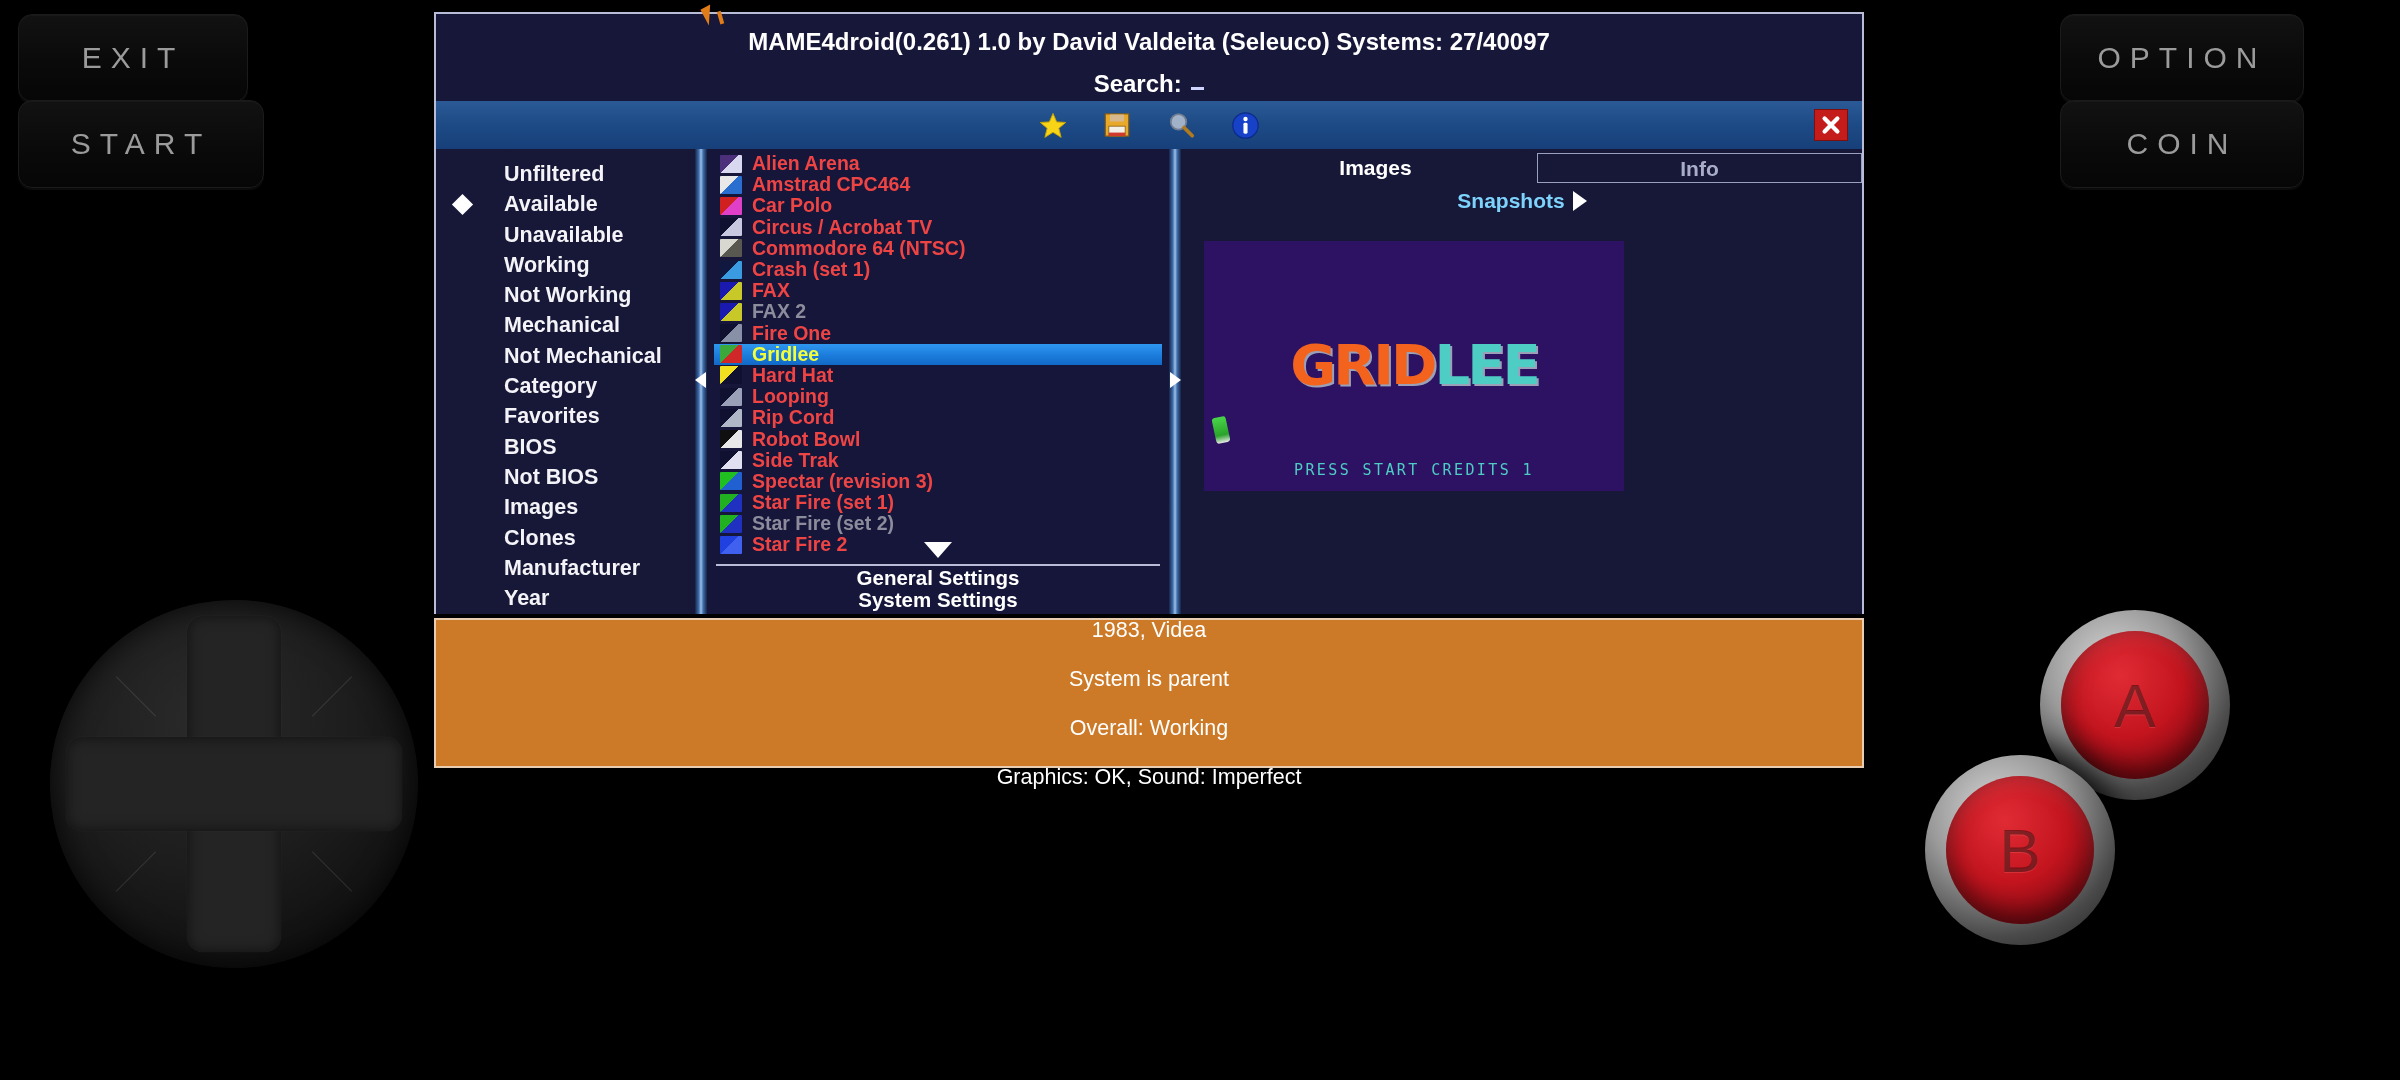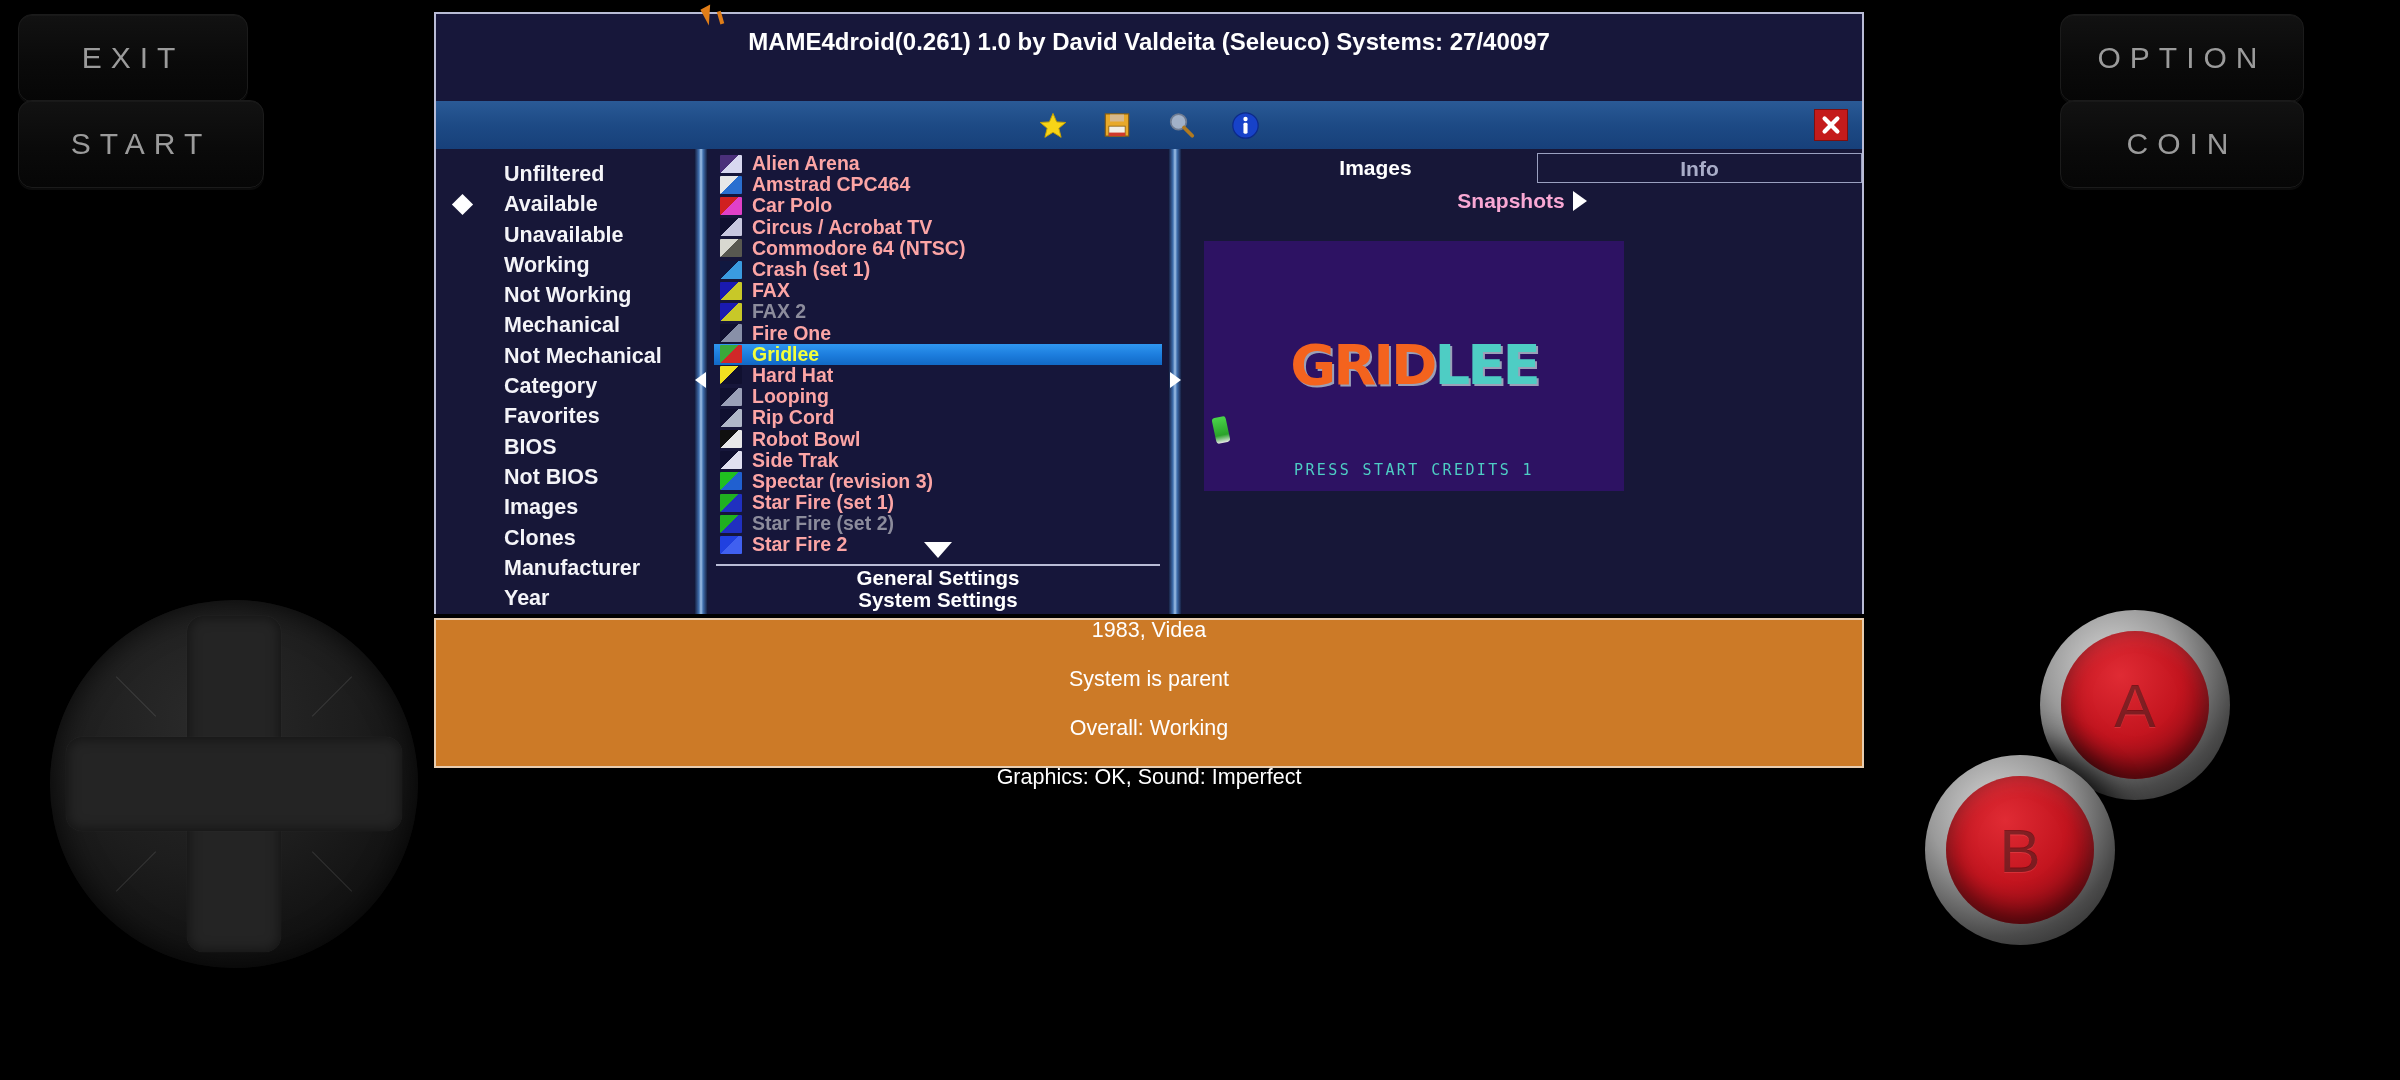--- a/index.html
+++ b/index.html
@@ -126,21 +126,21 @@
   }
   .game-row {
     height: 21.2px; display: flex; align-items: center; gap: 10px;
     padding-left: 12px; white-space: nowrap;
   }
   .game-row .gicon {
     width: 22px; height: 18px; flex: 0 0 22px; border-radius: 1px;
     image-rendering: pixelated;
   }
   .game-row .gname {
-    color: #fca5a5; font-size: 19.5px; font-weight: 700;
+    color: #ef4444; font-size: 19.5px; font-weight: 700;
     font-family: "Liberation Sans", sans-serif;
   }
   .game-row.dim .gname { color: #8c8c9c; }
   .game-row.sel {
     background: linear-gradient(180deg,#2f97f0 0%,#1d7ede 50%,#1169c6 100%);
     width: 448px; margin-left: 6px; padding-left: 6px;
   }
   .game-row.sel .gname { color: #f3ff3a; }
 
   .scroll-down {
@@ -162,21 +162,21 @@
     background: #171738; overflow: hidden;
   }
   .tabs { display: flex; height: 30px; margin-top: 4px; padding-left: 32px; }
   .tab {
     flex: 1; text-align: center; font-size: 21px; font-weight: 700;
     font-family: "Liberation Sans", sans-serif; line-height: 30px;
   }
   .tab.active { color: #ffffff; }
   .tab.inactive { color: #a9adc8; border: 1px solid #9aa0c0; }
   .snapshots {
-    text-align: center; color: #f9a8d4; font-size: 21px; font-weight: 700;
+    text-align: center; color: #7dd3fc; font-size: 21px; font-weight: 700;
     font-family: "Liberation Sans", sans-serif; margin-top: 6px;
   }
   .snapshots .rtri {
     display: inline-block; width: 0; height: 0; margin-left: 8px;
     border-top: 10px solid transparent; border-bottom: 10px solid transparent;
     border-left: 14px solid #ffffff; vertical-align: -3px;
   }
 
   .snapshot {
     position: absolute; left: 22px; top: 92px; width: 420px; height: 250px;
@@ -243,20 +243,24 @@
     <div class="rbtn-inner">A</div>
   </div>
   <div class="rbtn" id="btn-b">
     <div class="rbtn-inner">B</div>
   </div>
 
   <div class="mame">
 
     <div class="mame-top">
       <div class="mame-title">MAME4droid(0.261) 1.0 by David Valdeita (Seleuco) Systems: 27/40097</div>
+      <div class="mame-search">
+        <span>Search:</span>
+        <span></span><span class="caret"></span>
+      </div>
     </div>
 
     <div class="mame-toolbar">
       <div class="tb-icon">
         <svg width="30" height="29" viewBox="0 0 24 24">
             <polygon points="12,2 15,9 22.5,9.5 16.8,14.3 18.7,21.8 12,17.6 5.3,21.8 7.2,14.3 1.5,9.5 9,9" fill="#f7d417" stroke="#c9a400" stroke-width="0.8"></polygon>
           </svg>
       </div>
       <div class="tb-icon">
         <svg width="28" height="28" viewBox="0 0 24 24">

